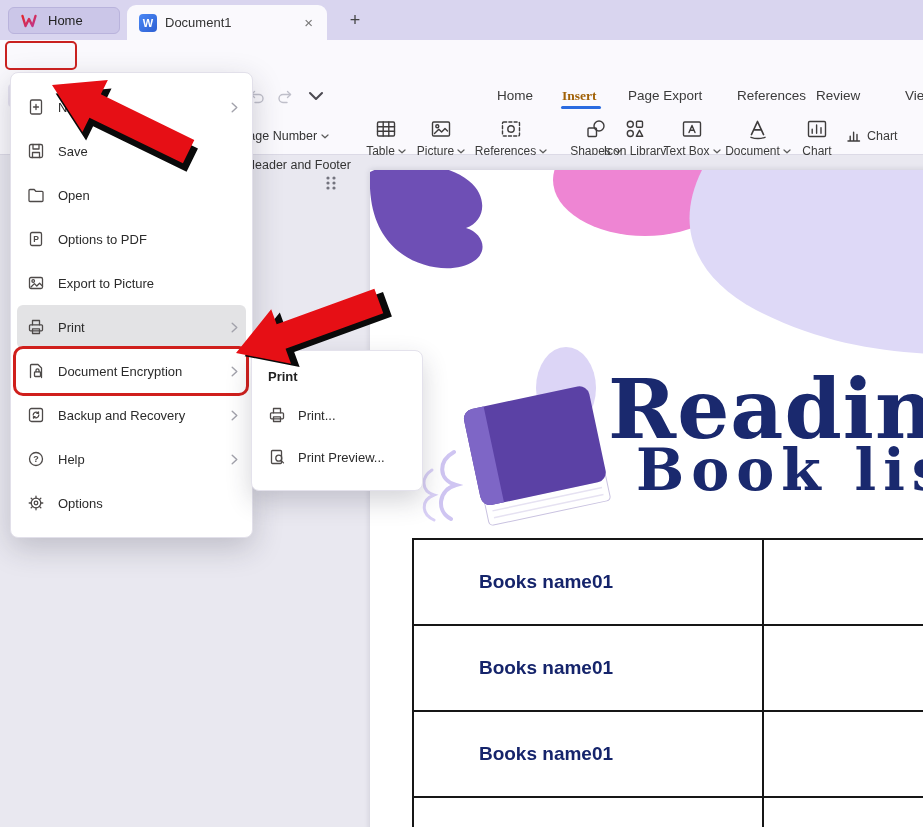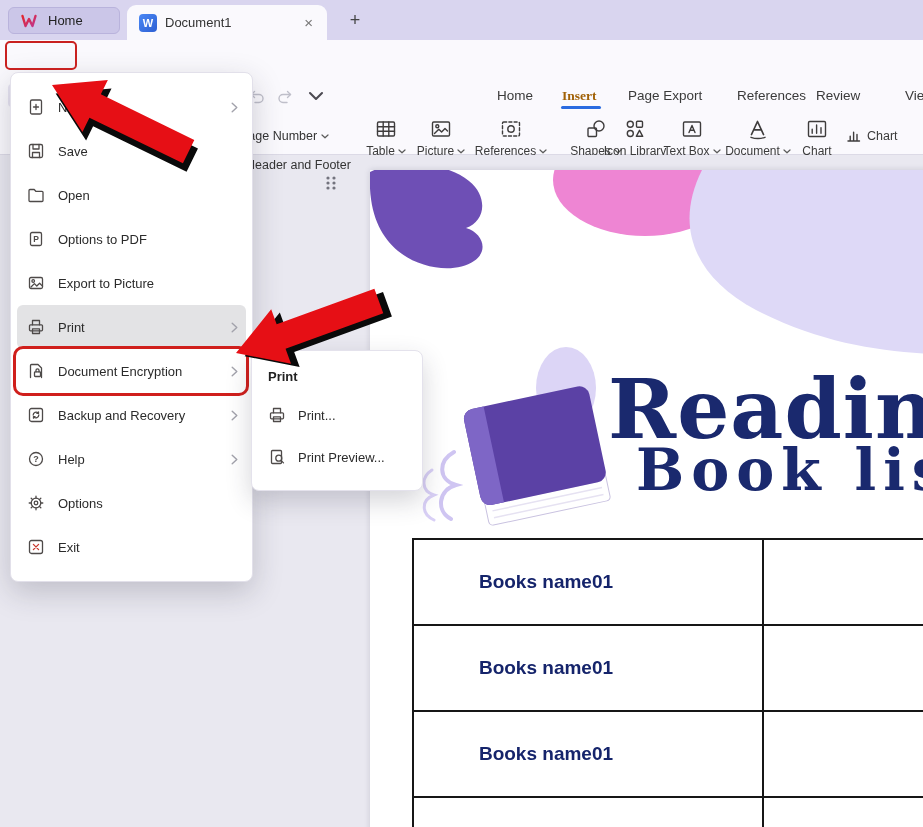--- a/index.html
+++ b/index.html
@@ -428,27 +428,20 @@
       </svg>
   </div>
   <div class="mitem">
     <svg class="micon" viewBox="0 0 18 18">
         <circle cx="9" cy="9" r="4.8"></circle>
         <circle cx="9" cy="9" r="1.8"></circle>
         <path d="M9 2.2v2M9 13.8v2M2.2 9h2M13.8 9h2M4.2 4.2l1.4 1.4M12.4 12.4l1.4 1.4M13.8 4.2l-1.4 1.4M5.6 12.4l-1.4 1.4"></path>
       </svg>
     <span>Options</span>
   </div>
-  <div class="mitem">
-    <svg class="micon" viewBox="0 0 18 18">
-        <rect x="2.5" y="2.5" width="13" height="13" rx="2"></rect>
-        <path d="M6.4 6.4l5.2 5.2M11.6 6.4l-5.2 5.2" style="stroke:#c8372d"></path>
-      </svg>
-    <span>Exit</span>
-  </div>
 
   <div class="print-hl"></div>
 </div>
 
 <div class="submenu">
   <div class="sub-title">Print</div>
   <div class="sitem">
     <svg class="micon" viewBox="0 0 18 18">
         <rect x="2.5" y="6.8" width="13" height="6" rx="1"></rect>
         <path d="M5.5 6.8V2.5h7v4.3M5.5 10.8h7v4.7h-7z"></path>

